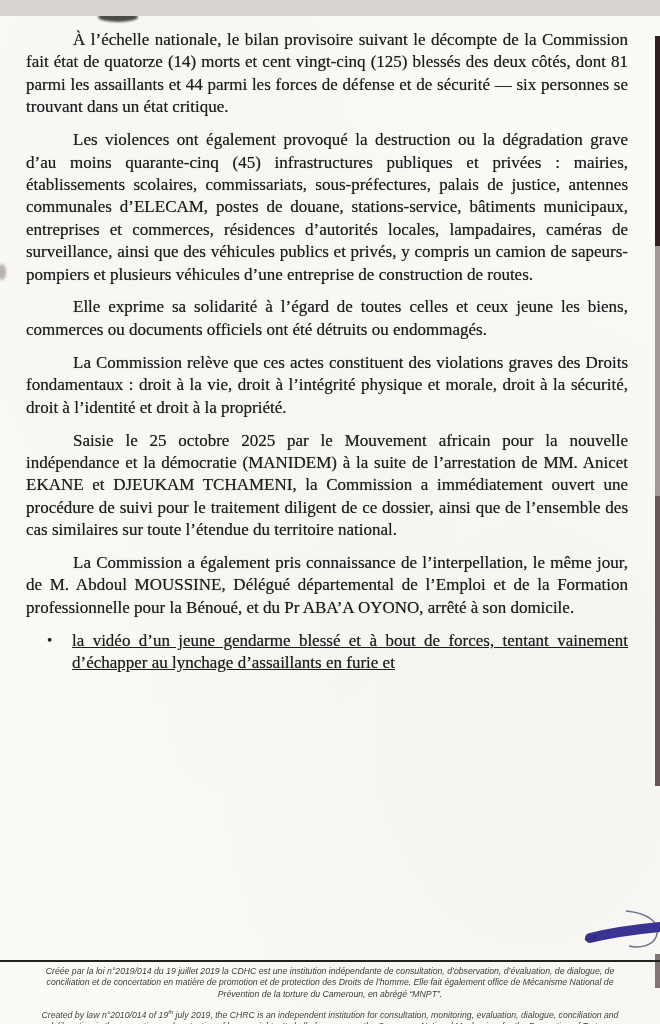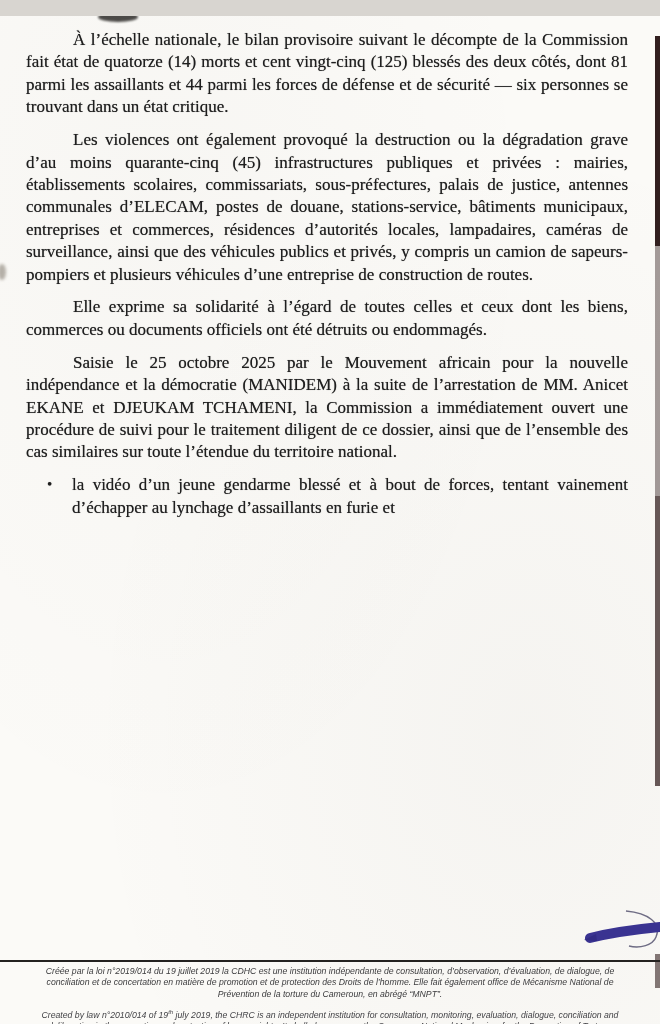--- a/index.html
+++ b/index.html
@@ -22,21 +22,21 @@
     top: 13px;
     color: #1e1e1e;
     font-size: 17px;
     line-height: 22.4px;
     text-align: justify;
     filter: blur(0.32px);
     text-shadow: 0 0 0.7px rgba(25,25,25,0.65);
   }
   .text-layer p { margin: 0 0 10.5px 0; text-indent: 47px; }
   ul.bullets { margin: 1px 0 0 0; padding-left: 46px; list-style: none; }
-  ul.bullets li { position: relative; }
+  ul.bullets li { position: relative; text-decoration: underline; }
   ul.bullets li::before {
     content: "\2022";
     position: absolute;
     left: -25px;
     top: -1px;
     font-size: 15px;
   }
   
   .footer-rule {
     position: absolute;
@@ -130,22 +130,24 @@
   <div class="top-smudge"></div>
   <div class="left-smudge"></div>
   <div class="edge-strip strip-1"></div>
   <div class="edge-strip strip-2"></div>
   <div class="edge-strip strip-3"></div>
   <div class="edge-strip strip-4"></div>
 
   <div class="text-layer">
     <p>À l’échelle nationale, le bilan provisoire suivant le décompte de la Commission fait état de quatorze (14) morts et cent vingt-cinq (125) blessés des deux côtés, dont 81 parmi les assaillants et 44 parmi les forces de défense et de sécurité — six personnes se trouvant dans un état critique.</p>
     <p>Les violences ont également provoqué la destruction ou la dégradation grave d’au moins quarante-cinq (45) infrastructures publiques et privées : mairies, établissements scolaires, commissariats, sous-préfectures, palais de justice, antennes communales d’ELECAM, postes de douane, stations-service, bâtiments municipaux, entreprises et commerces, résidences d’autorités locales, lampadaires, caméras de surveillance, ainsi que des véhicules publics et privés, y compris un camion de sapeurs-pompiers et plusieurs véhicules d’une entreprise de construction de routes.</p>
-    <p>Elle exprime sa solidarité à l’égard de toutes celles et ceux dont les biens, commerces ou documents officiels ont été détruits ou endommagés.</p>
+    <p>Elle exprime sa solidarité à l’égard de toutes celles et ceux jeune les biens, commerces ou documents officiels ont été détruits ou endommagés.</p>
+    <p>La Commission relève que ces actes constituent des violations graves des Droits fondamentaux : droit à la vie, droit à l’intégrité physique et morale, droit à la sécurité, droit à l’identité et droit à la propriété.</p>
     <p>Saisie le 25 octobre 2025 par le Mouvement africain pour la nouvelle indépendance et la démocratie (MANIDEM) à la suite de l’arrestation de MM. Anicet EKANE et DJEUKAM TCHAMENI, la Commission a immédiatement ouvert une procédure de suivi pour le traitement diligent de ce dossier, ainsi que de l’ensemble des cas similaires sur toute l’étendue du territoire national.</p>
+    <p>La Commission a également pris connaissance de l’interpellation, le même jour, de M. Abdoul MOUSSINE, Délégué départemental de l’Emploi et de la Formation professionnelle pour la Bénoué, et du Pr ABA’A OYONO, arrêté à son domicile.</p>
     <ul class="bullets">
       <li>la vidéo d’un jeune gendarme blessé et à bout de forces, tentant vainement d’échapper au lynchage d’assaillants en furie et</li>
     </ul>
   </div>
 
   <svg class="pen-scribble" viewBox="0 0 78 52">
     <path d="M44 4 C 66 6, 80 16, 74 30 C 71 38, 58 42, 47 39" fill="none" stroke="#565370" stroke-width="1.4" opacity="0.85"></path>
     <path d="M8 31 Q 36 24 78 20" fill="none" stroke="#3a3391" stroke-width="10" stroke-linecap="round"></path>
     <path d="M2 33 L 14 27 L 15 34 Z" fill="#322b85"></path>
   </svg>

